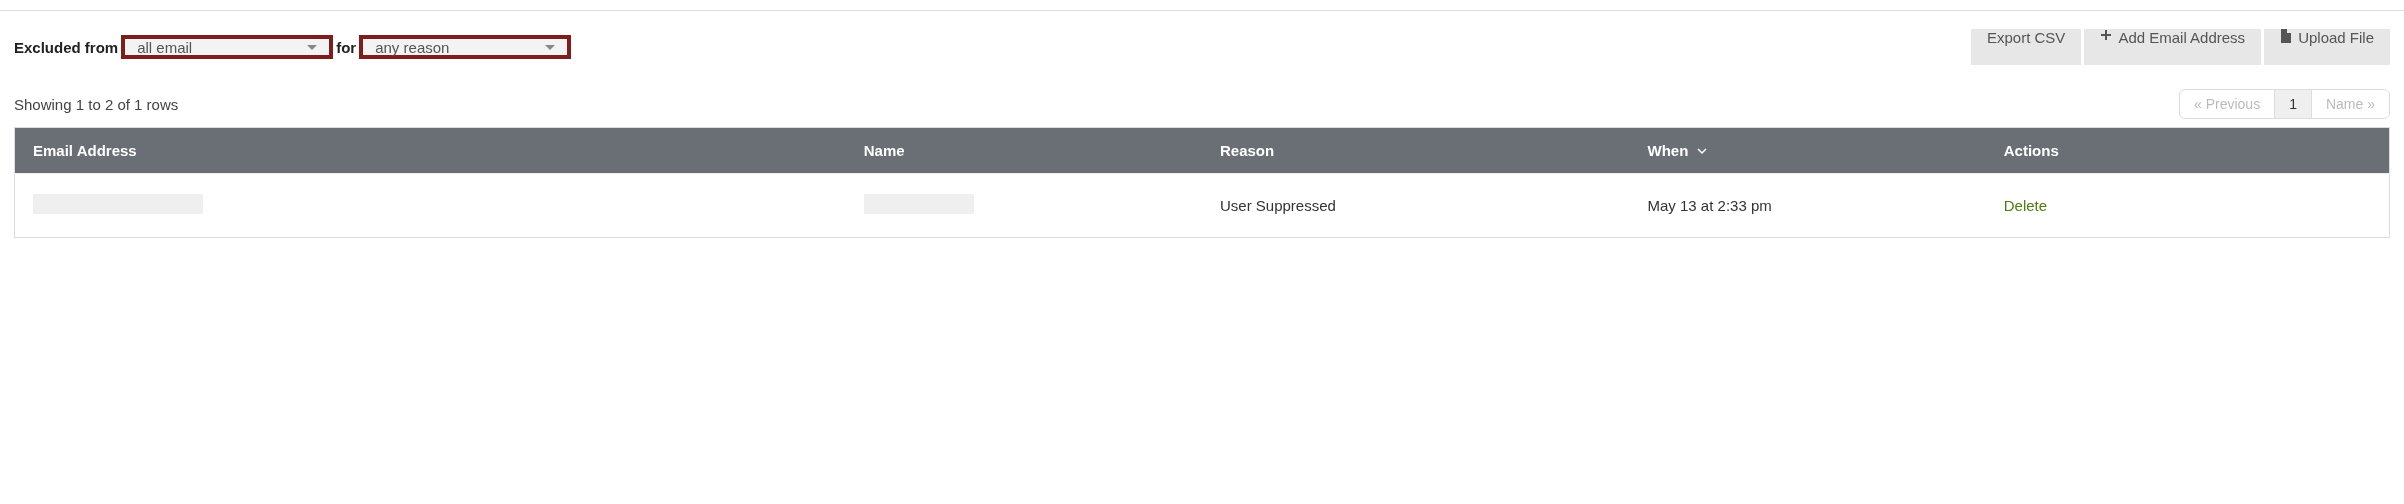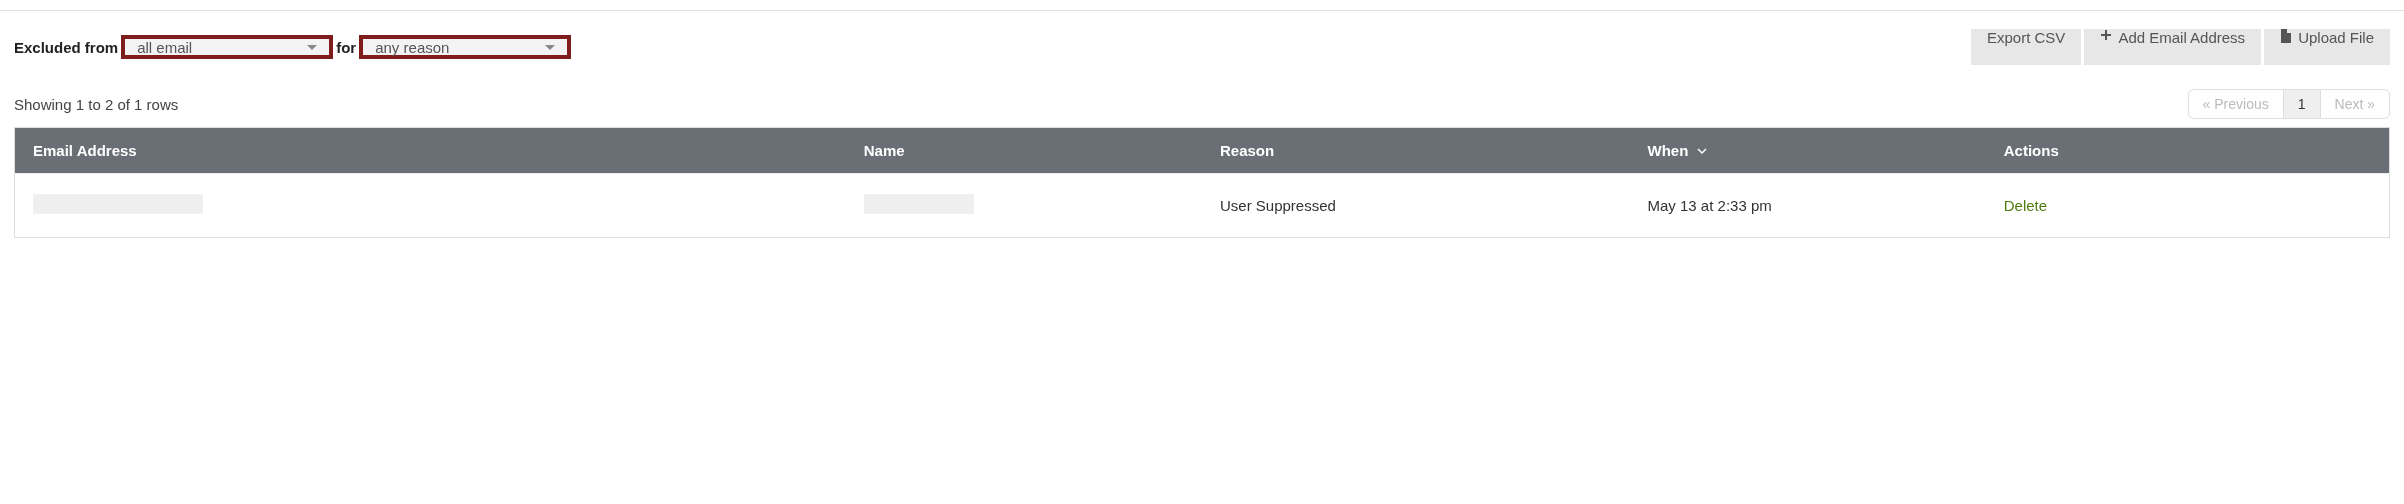--- a/index.html
+++ b/index.html
@@ -187,21 +187,21 @@
       </svg>
       <span>Upload File</span>
     </button>
   </div>
 
   <div class="listing-row">
     <div class="showing">Showing 1 to 2 of 1 rows</div>
     <div class="pager">
       <span class="pg disabled">« Previous</span>
       <span class="pg num">1</span>
-      <span class="pg disabled">Next »</span>
+      <span class="pg disabled">Name »</span>
     </div>
   </div>
 
   <table class="data">
     <thead>
       <tr>
         <th class="col-email">Email Address</th>
         <th class="col-name">Name</th>
         <th class="col-reason">Reason</th>
         <th class="col-when">

